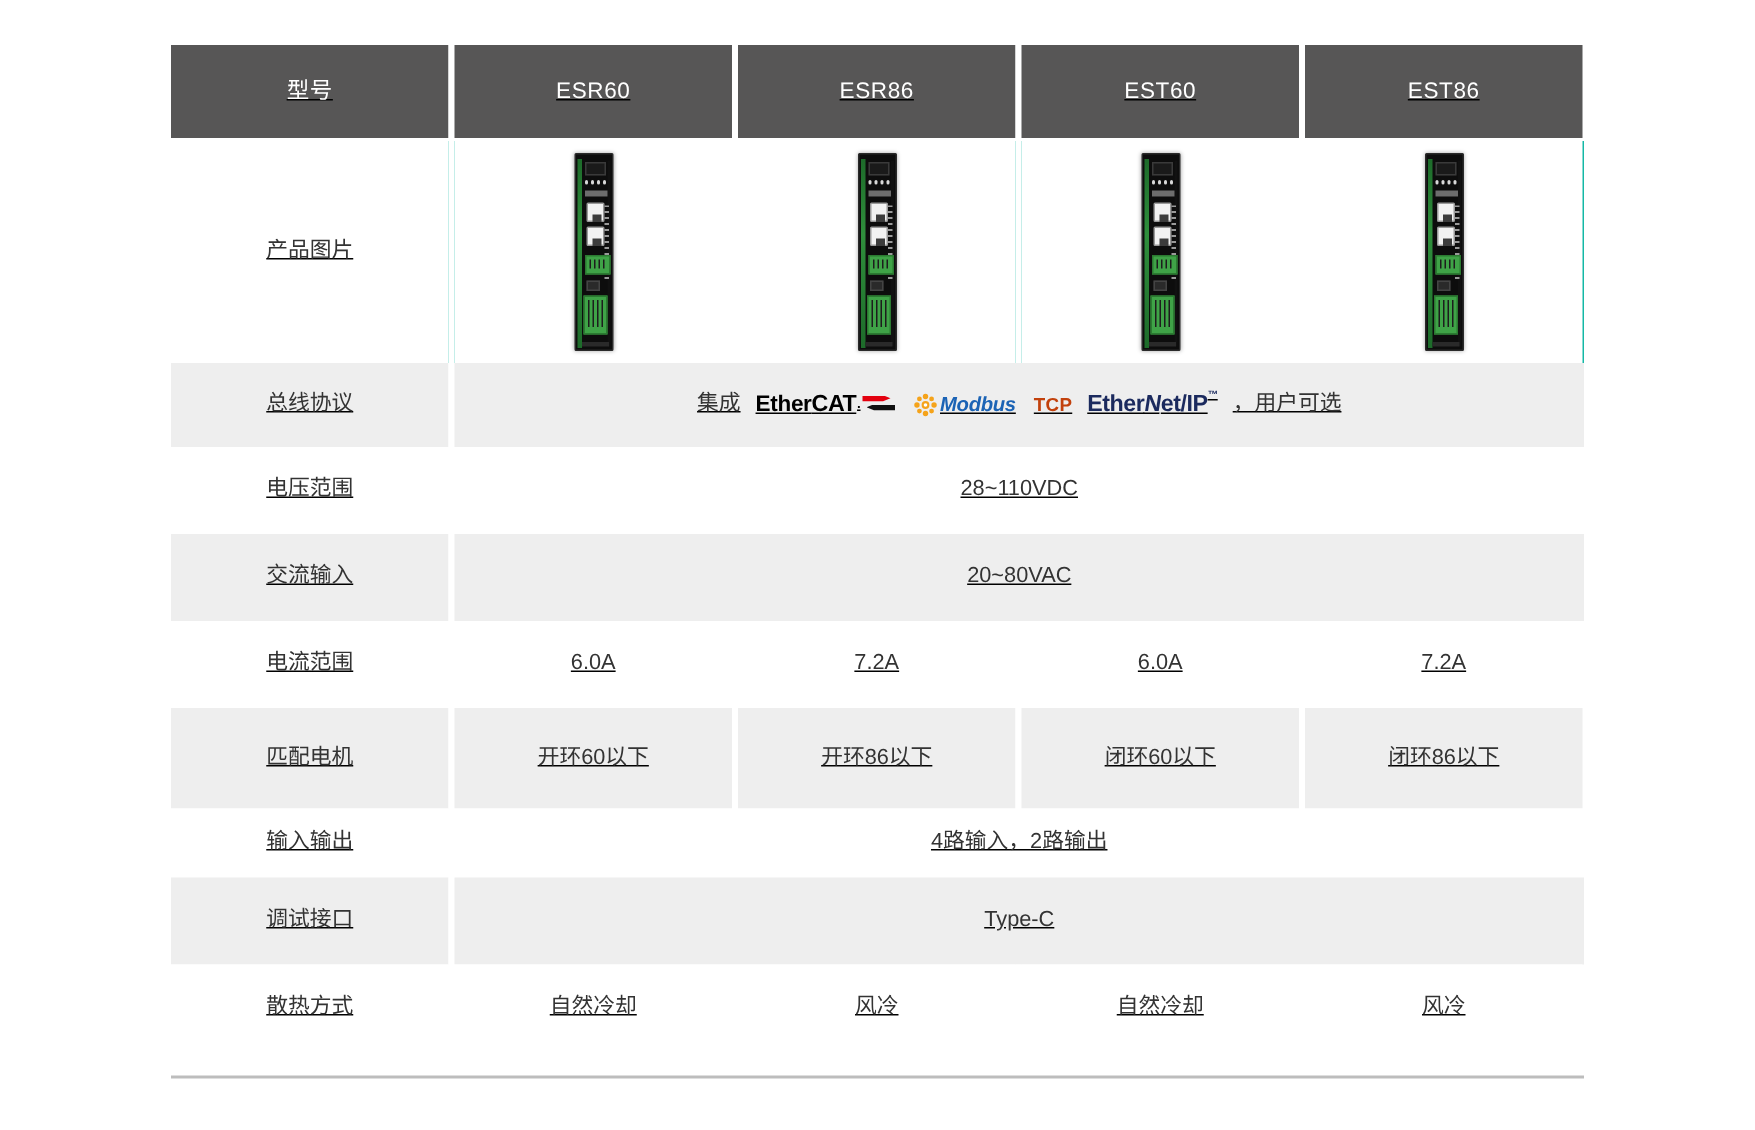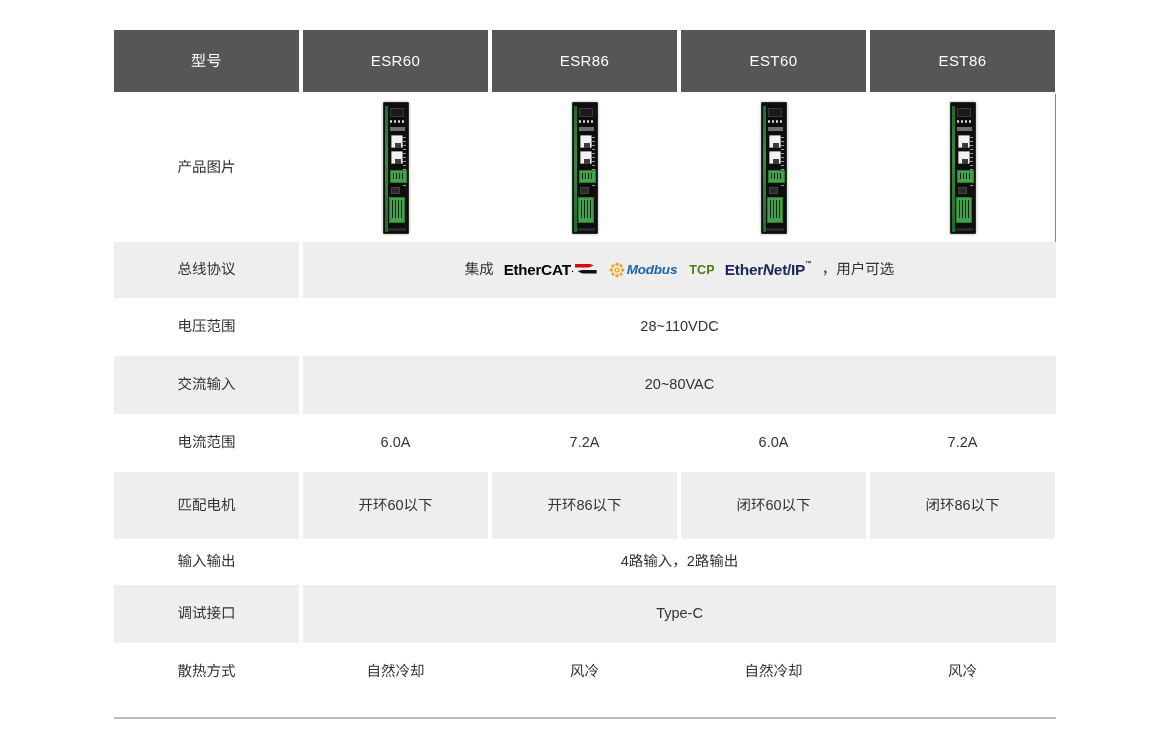--- a/index.html
+++ b/index.html
@@ -11,20 +11,21 @@
     background: #ffffff;
     font-family: "Liberation Sans", "DejaVu Sans", sans-serif;
     overflow: hidden;
   }
 
   #spec-table {
     position: absolute;
     left: 114px;
     top: 30px;
     width: 942px;
+    text-decoration: underline;
   }
 
   .row {
     display: flex;
     width: 942px;
     align-items: stretch;
   }
 
   
   .row-header { height: 62px; margin-bottom: 2px; }
@@ -186,21 +187,21 @@
   .logo-modbus .star {
     position: relative; width: 16px; height: 16px;
   }
   .logo-modbus .star svg { display:block; }
   .logo-modbus .mtext {
     font-size: 13.5px; font-weight: 800; font-style: italic;
     color: #1b63b5; letter-spacing: -.2px;
   }
   .logo-modbus .ttext {
     font-size: 12.5px; font-weight: 700;
-    color: #4d7c0f; margin-left: 10px; letter-spacing: .2px;
+    color: #c2410c; margin-left: 10px; letter-spacing: .2px;
   }
 
   
   .logo-enetip {
     display: inline-flex; align-items: flex-start;
     font-size: 15.5px; font-weight: 800;
     color: #1b2a5e; letter-spacing: -.3px;
   }
   .logo-enetip .slash-n { font-style: normal; transform: skewX(-9deg); display:inline-block; }
   .logo-enetip .tm { font-size: 7px; font-weight: 700; margin-top: 1px; }

